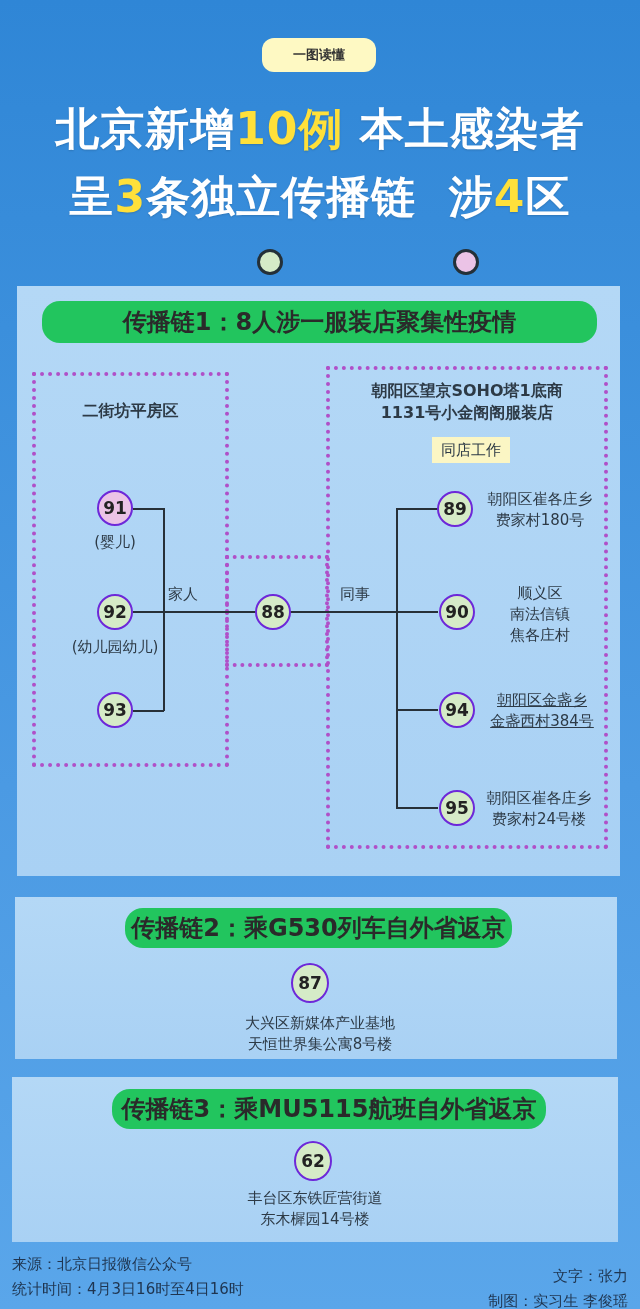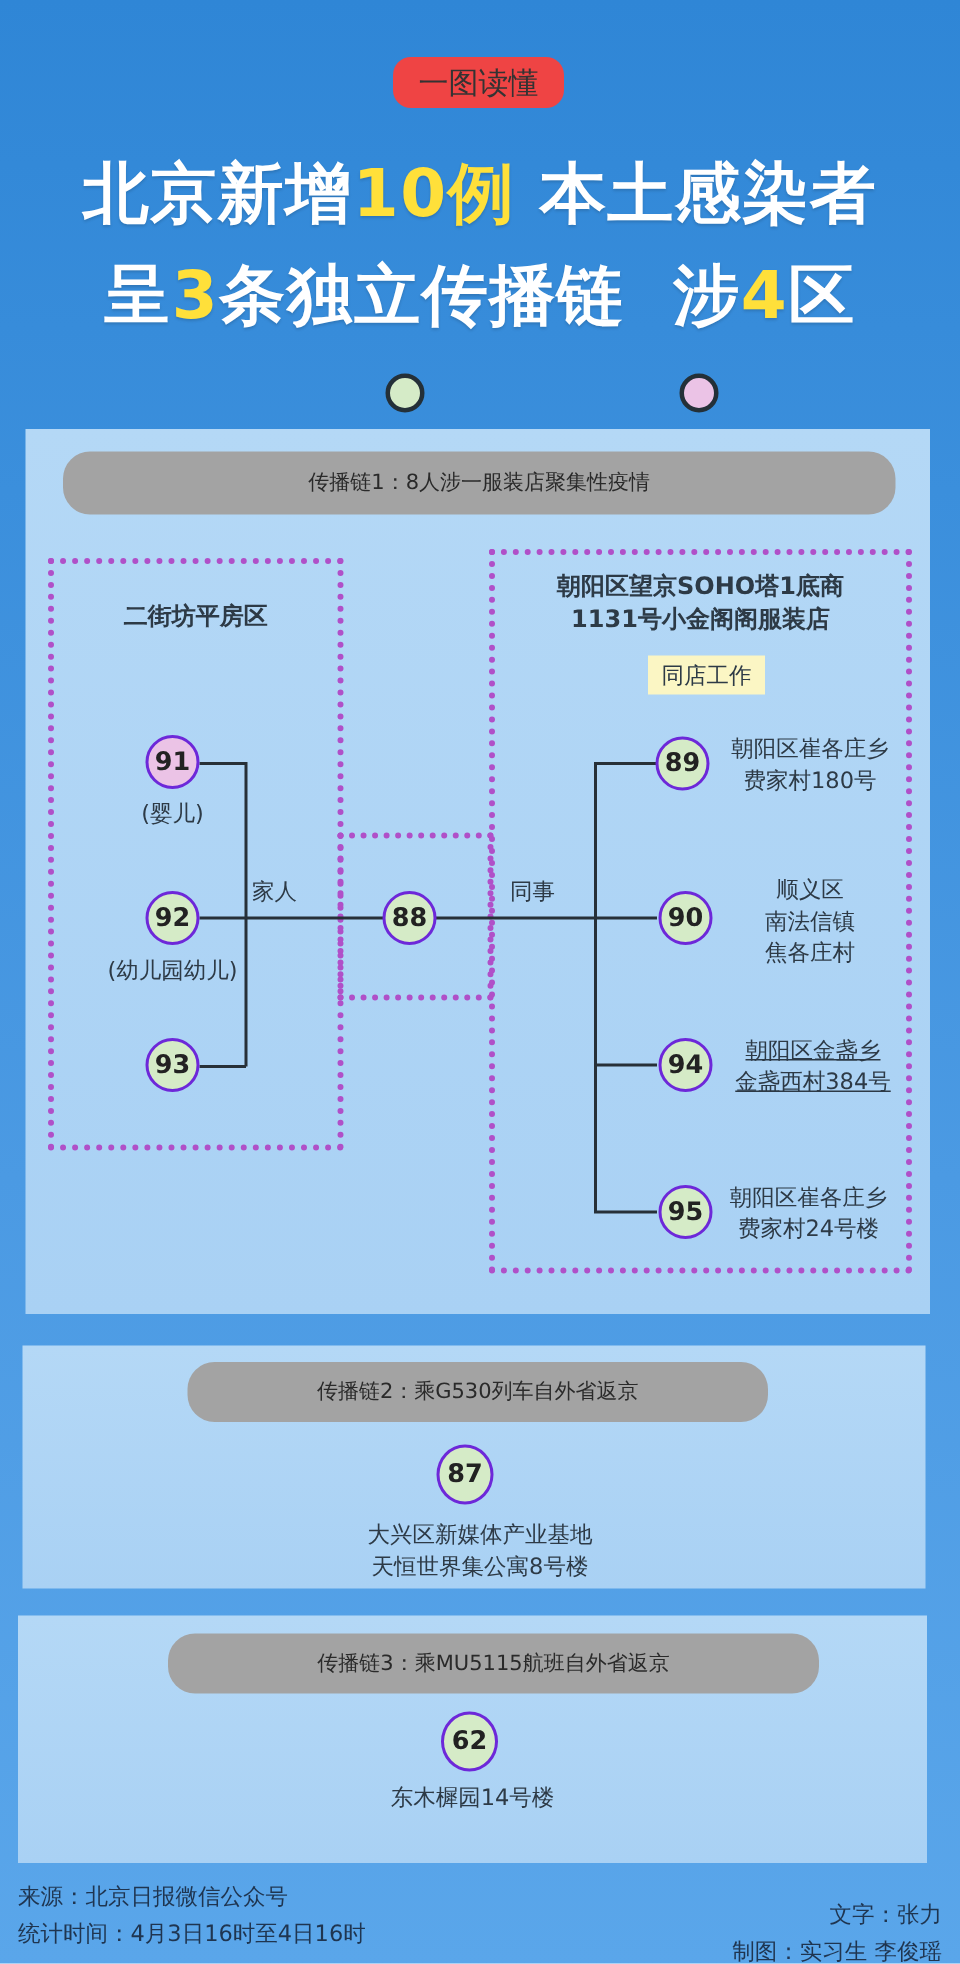--- a/index.html
+++ b/index.html
@@ -5,34 +5,34 @@
   html, body { margin:0; padding:0; }
   body {
     width:640px; height:1309px; overflow:hidden; position:relative;
     background: linear-gradient(180deg, #2f86d6 0%, #3b8fdc 25%, #4b9ae3 60%, #5aa6ea 100%);
     font-family: "DejaVu Sans", "Liberation Sans", sans-serif;
     color:#2a2f36;
   }
   .abs { position:absolute; }
   .tag {
     left:262px; top:38px; width:114px; height:34px; border-radius:12px;
-    background:#ef4444; color:#333; font-weight:normal; font-size:20px;
+    background:#fef9c3; color:#333; font-weight:bold; font-size:13px;
     display:flex; align-items:center; justify-content:center;
   }
   .title-line {
     left:0; width:640px; text-align:center; color:#fff; font-weight:bold;
     font-size:44px; letter-spacing:1px; white-space:nowrap;
     text-shadow: 0 1px 2px rgba(0,0,0,0.15);
   }
   .hl { color:#ffe03a; }
   .legend-item { display:flex; align-items:center; gap:14px; font-weight:bold; font-size:16px; color:#2b3a4a;flex-direction:column; }
   .legend-dot { width:26px; height:26px; border-radius:50%; border:3px solid #243038; box-sizing:border-box; }
   .panel { background: linear-gradient(180deg,#b4d8f6 0%, #a9d1f4 100%); }
   .pill {
-    background:#a3a3a3; border-radius:18px; font-weight:normal; font-size:14px; color:#2a2a2a;
+    background:#22c55e; border-radius:18px; font-weight:bold; font-size:24px; color:#2a2a2a;
     display:flex; align-items:center; justify-content:center;
   }
   .dotbox { border:4px dotted #b050c8; box-sizing:border-box; }
   .node {
     width:36px; height:36px; border-radius:50%; border:2px solid #6d28d9; box-sizing:border-box;
     display:flex; align-items:center; justify-content:center; font-weight:bold; font-size:17px; color:#222;
     background:#d5ebc7;
   }
   .node.pink { background:#ebc3e6; }
   .line { background:#273038; }
@@ -131,20 +131,21 @@
 <div class="abs node" style="left:291px; top:963px; width:38px; height:40px; font-size:17px;">87</div>
 <div class="abs txt" style="left:170px; top:1013px; width:300px;">
   <div>大兴区新媒体产业基地</div>
   <div>天恒世界集公寓8号楼</div>
 </div>
 
 <div class="abs panel" style="left:12px; top:1077px; width:606px; height:165px;"></div>
 <div class="abs pill" style="left:112px; top:1089px; width:434px; height:40px;">传播链3：乘MU5115航班自外省返京</div>
 <div class="abs node" style="left:294px; top:1141px; width:38px; height:40px; font-size:17px;">62</div>
 <div class="abs txt" style="left:165px; top:1188px; width:300px;">
+  <div>丰台区东铁匠营街道</div>
   <div>东木樨园14号楼</div>
 </div>
 
 <div class="abs foot" style="left:12px; top:1252px;">
   <div>来源：北京日报微信公众号</div>
   <div>统计时间：4月3日16时至4日16时</div>
 </div>
 <div class="abs foot" style="right:12px; top:1264px; text-align:right;">
   <div>文字：张力</div>
   <div>制图：实习生 李俊瑶</div>

